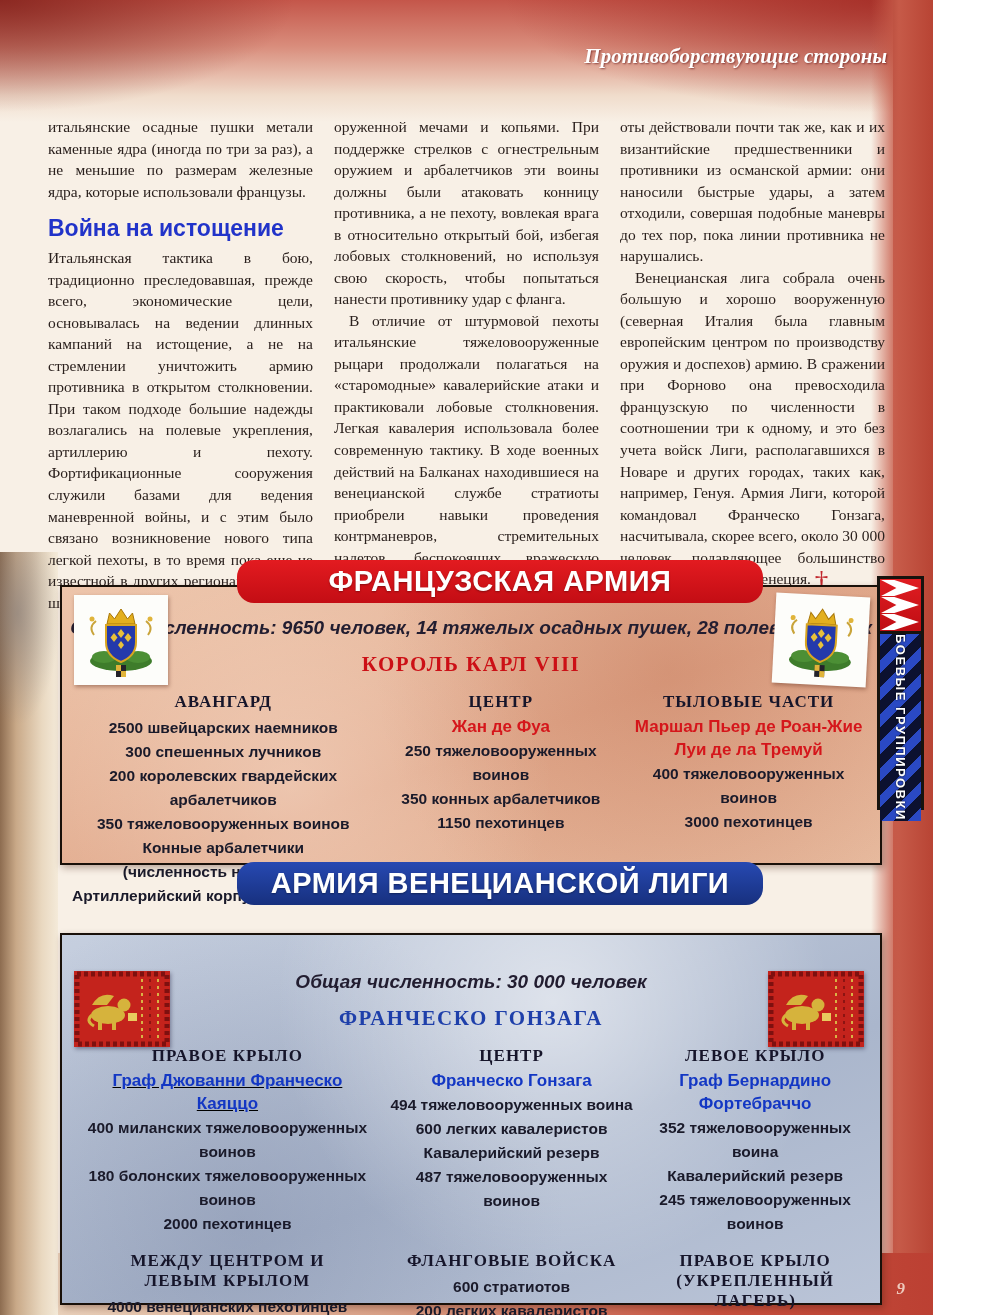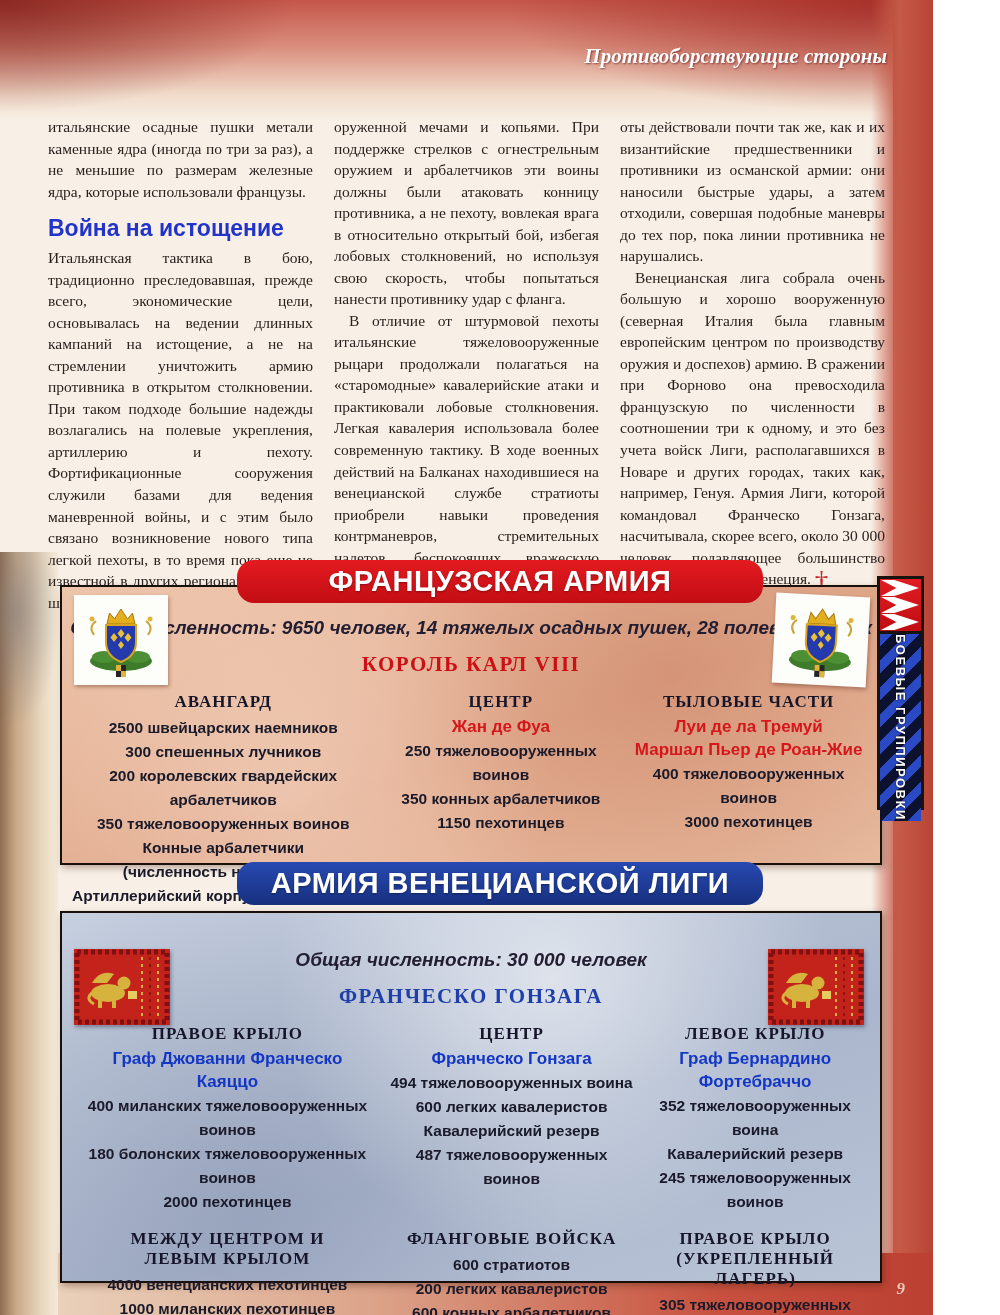--- a/index.html
+++ b/index.html
@@ -37,21 +37,21 @@
   .dagger-mark{color:#c1272d;font-size:27px;line-height:0;vertical-align:-6px;font-family:"Liberation Serif",serif;}
 
   
   .army-box{position:absolute;left:60px;width:818px;border:2px solid #191009;
     box-shadow:2px 3px 7px rgba(70,25,12,.35);}
   .box-french{top:585px;height:276px;
     background:
       radial-gradient(circle at 28% 72%, rgba(255,240,228,.35), transparent 42%),
       radial-gradient(circle at 74% 30%, rgba(176,86,56,.28), transparent 46%),
       linear-gradient(160deg,#edc5ab 0%,#e2ab8e 55%,#e7ba9e 100%);}
-  .box-league{top:911px;height:368px;
+  .box-league{top:933px;height:368px;
     background:
       radial-gradient(circle at 60% 18%, rgba(255,255,255,.55), transparent 48%),
       radial-gradient(circle at 22% 78%, rgba(116,128,158,.35), transparent 46%),
       linear-gradient(160deg,#c6cfdf 0%,#aab6cc 58%,#bac4d7 100%);}
 
   .banner{position:absolute;left:205px;width:526px;height:43px;border-radius:17px;
     display:flex;align-items:center;justify-content:center;z-index:5;
     font:700 29px/1 "Liberation Sans",sans-serif;color:#fff;letter-spacing:.5px;
     text-shadow:0 1px 2px rgba(0,0,0,.35);margin-left:32px;}
   .banner-french{top:560px;background:linear-gradient(180deg,#e31b20,#c30d14);}
@@ -70,21 +70,21 @@
   .col-header{font:700 17px "Liberation Serif",serif;color:#16152a;letter-spacing:1px;
     margin:0 auto 4px auto;}
   .leader-line{font:700 17px/1.35 "Liberation Sans",sans-serif;}
   .red-leader{color:#d5161b;}
   .blue-leader{color:#1337c4;}
   .leaders{margin:0 auto;}
   .troop-line{font:600 15.5px/1.55 "Liberation Sans",sans-serif;color:#1a1a2a;}
 
   .fcol-a{width:312px;} .fcol-b{width:246px;} .fcol-c{width:252px;}
   .vcol-a{width:322px;} .vcol-b{width:252px;} .vcol-c{width:240px;}
-  .vcol-a .leaders{max-width:258px;}
+  .vcol-a .leaders{max-width:258px;text-decoration:underline;}
   .w260{max-width:260px;} .w250{max-width:250px;}
 
   
   .emblem{position:absolute;top:8px;width:94px;height:90px;background:#fdfdfa;
     box-shadow:1px 2px 4px rgba(80,30,15,.4);display:flex;align-items:center;justify-content:center;}
   .emblem.left{left:12px;} .emblem.right{right:12px;transform:rotate(3deg);}
   .flag{position:absolute;top:36px;width:96px;height:76px;box-shadow:1px 2px 4px rgba(40,40,70,.45);}
   .flag.left{left:12px;} .flag.right{right:16px;}
 
   
@@ -194,22 +194,22 @@
           </div>
         <div>
             <div class="troop-line">250 тяжеловооруженных воинов</div>
             <div class="troop-line">350 конных арбалетчиков</div>
             <div class="troop-line">1150 пехотинцев</div>
           </div>
       </div>
       <div class="army-col fcol-c">
         <div class="col-header">ТЫЛОВЫЕ ЧАСТИ</div>
         <div class="leaders">
+            <div class="leader-line red-leader">Маршал Пьер де Роан-Жие</div>
             <div class="leader-line red-leader">Луи де ла Тремуй</div>
-            <div class="leader-line red-leader">Маршал Пьер де Роан-Жие</div>
           </div>
         <div>
             <div class="troop-line">400 тяжеловооруженных воинов</div>
             <div class="troop-line">3000 пехотинцев</div>
           </div>
       </div>
     </div>
   </div>
 
   <div class="banner banner-league">АРМИЯ ВЕНЕЦИАНСКОЙ ЛИГИ</div>

